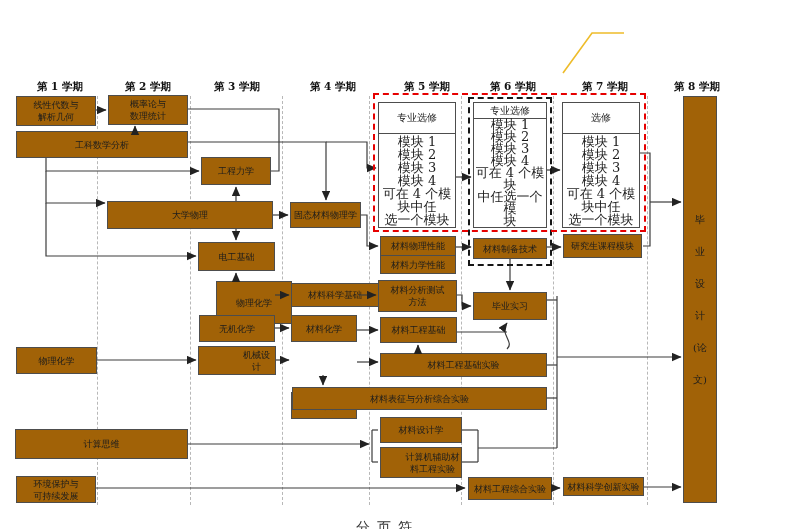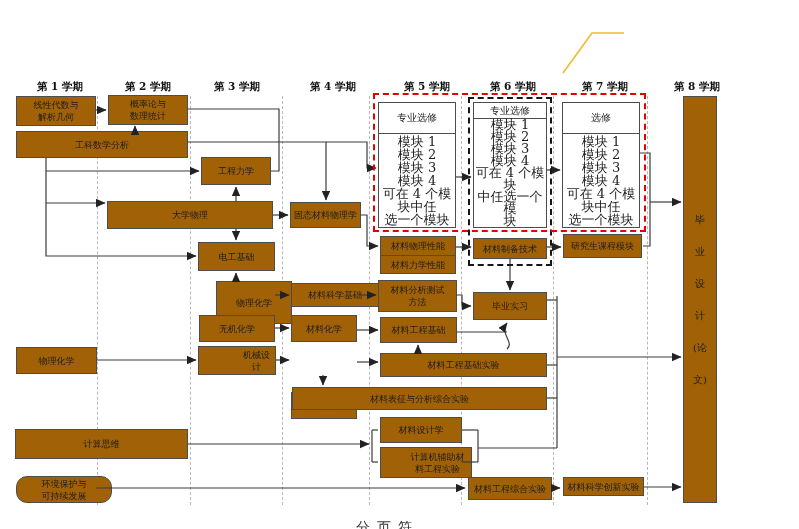--- a/index.html
+++ b/index.html
@@ -148,26 +148,26 @@
       <div class="box" style="left: 380px; top: 236px; width: 76px; height: 20px;">材料物理性能</div>
       <div class="box" style="left: 380px; top: 255px; width: 76px; height: 19px;">材料力学性能</div>
       <div class="box" style="left: 378px; top: 280px; width: 79px; height: 32px;">材料分析测试
 方法</div>
       <div class="box" style="left: 380px; top: 317px; width: 77px; height: 26px;">材料工程基础</div>
       <div class="box" style="left: 380px; top: 353px; width: 167px; height: 24px;">材料工程基础实验</div>
       <div class="box" style="left: 473px; top: 238px; width: 74px; height: 21px;">材料制备技术</div>
       <div class="box" style="left: 473px; top: 292px; width: 74px; height: 28px;">毕业实习</div>
       <div class="box" style="left: 563px; top: 234px; width: 79px; height: 24px;">研究生课程模块</div>
       <div class="box" style="left: 380px; top: 417px; width: 82px; height: 26px;">材料设计学</div>
-      <div class="box" style="left: 380px; top: 447px; width: 92px; height: 31px; padding-left: 24px;">计算机辅助材
+      <div class="box" style="left: 380px; top: 447px; width: 82px; height: 31px; padding-left: 24px;">计算机辅助材
 料工程实验</div>
       <div class="box" style="left: 468px; top: 477px; width: 84px; height: 23px;">材料工程综合实验</div>
       <div class="box" style="left: 563px; top: 477px; width: 81px; height: 19px;">材料科学创新实验</div>
       <div class="box" style="left: 15px; top: 429px; width: 173px; height: 30px;">计算思维</div>
-      <div class="box" style="left: 16px; top: 476px; width: 96px; height: 27px; border-radius: 11px;">环境保护与
+      <div class="box" style="left: 16px; top: 476px; width: 80px; height: 27px;">环境保护与
 可持续发展</div>
       <div class="box vert" style="left: 683px; top: 96px; width: 34px; height: 407px;">毕
 业
 设
 计
 (论
 文)</div>
       <div class="mod-group" style="left: 378px; top: 102px; width: 78px; height: 126px;">
         <div class="mod-header">专业选修</div>
         <div class="mod-body">模块 1

